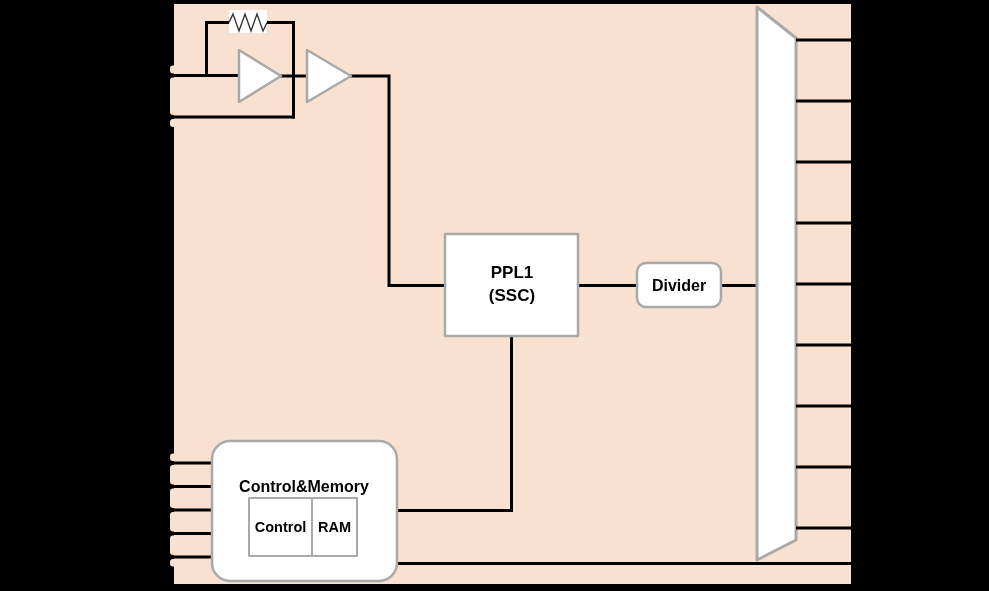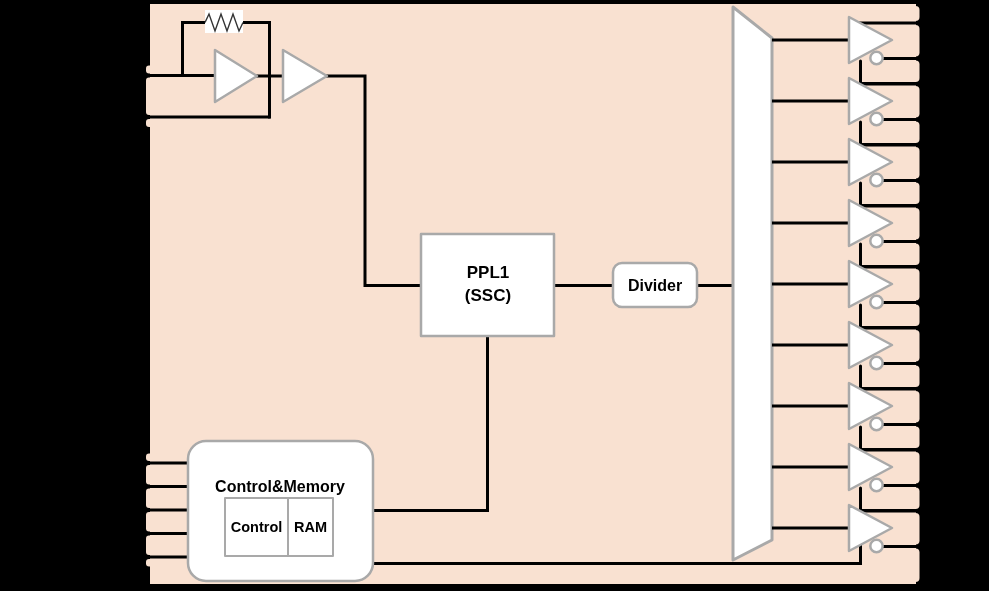--- a/index.html
+++ b/index.html
@@ -1,16 +1,16 @@
 <!DOCTYPE html>
 <html style="--bg: #000000; --die: #F9E1D1; --symfill: #FFFFFF; --symborder: #A9A9A9; --wire: #000000;"><head>
 <meta charset="utf-8">
 <style>
   html,body{margin:0;padding:0;background:#000;}
-  .stage{position:relative;width:989px;height:591px;background:var(--bg,#000);overflow:hidden;}
+  .stage{position:relative;width:827px;height:591px;background:var(--bg,#000);overflow:hidden;padding-left:24px;}
   svg{display:block;}
   .wire{stroke:var(--wire,#000);stroke-width:3;fill:none;}
   .capped{stroke-linecap:round;}
   .thin{stroke-width:1.4;stroke:#333;fill:none;}
   .sym{fill:var(--symfill,#fff);stroke:var(--symborder,#A9A9A9);stroke-width:2.5;stroke-linejoin:round;}
   .sym.w3{stroke-width:3;}
   .sym.w2{stroke-width:2;}
   .tab{fill:var(--die,#F9E1D1);}
   .chip{fill:var(--die,#F9E1D1);}
   .whitebox{fill:#fff;}

